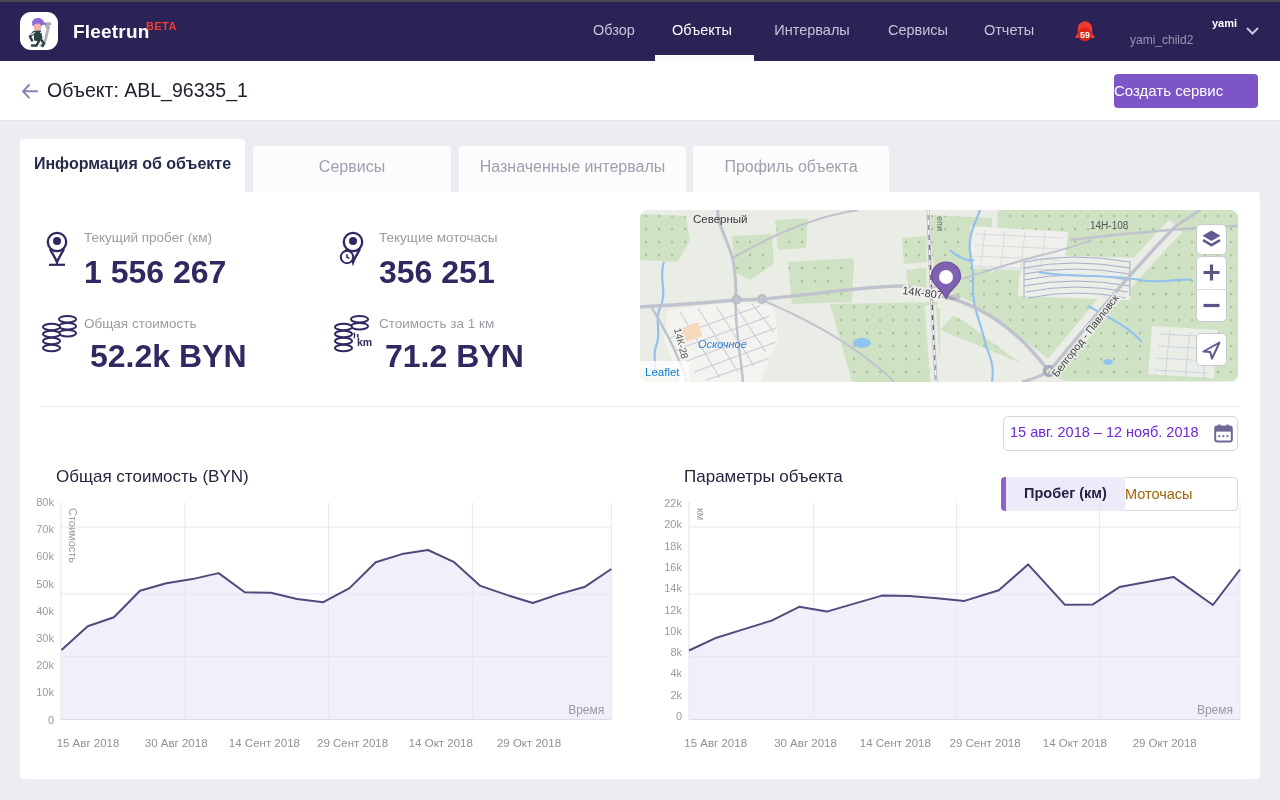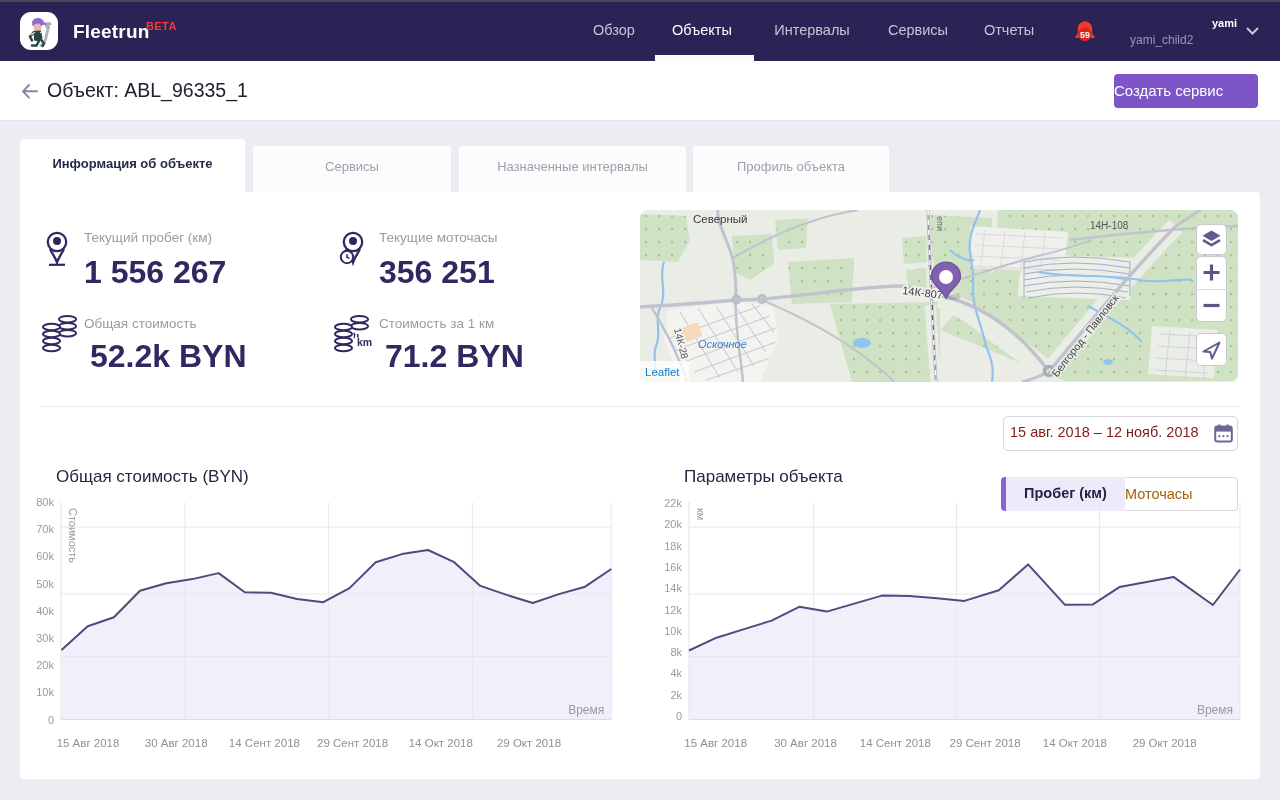--- a/index.html
+++ b/index.html
@@ -14,34 +14,34 @@
 .navitem.active{color:#fff}
 #navind{left:655px;top:55px;width:99px;height:6px;background:#fafafa}
 #bellwrap{left:1072px;top:19px;width:26px;height:26px}
 #uname{left:1130px;top:18px;width:107px;line-height:1;text-align:right;color:#fff;font-size:11px;font-weight:700}
 #uchild{left:1130px;top:34px;width:107px;line-height:1;text-align:left;color:#9a96b5;font-size:12px}
 
 #header{left:0;top:61px;width:1280px;height:60px;background:#fff;border-bottom:1px solid #e3e3ea}
 #htitle{left:47px;top:80.5px;font-size:19.5px;line-height:1;color:#20202e}
 #createbtn{left:1114px;top:74px;width:144px;height:34px;background:#7d55c7;border-radius:4px;color:#fff;font-size:15px;text-align:left;line-height:34px}
 
-.tab{font-size:13px;text-align:center;border-radius:4px 4px 0 0}
+.tab{font-size:16px;text-align:center;border-radius:4px 4px 0 0}
 #tab1{left:20px;top:139px;width:225px;height:53px;background:#fff;color:#232b49;font-weight:700;line-height:50px}
 .tabi{top:145px;height:47px;background:#fcfcfd;color:#9da1ae;line-height:42px;border:1px solid #ececf0;border-bottom:none}
 #tab2{left:252px;width:200px}
 #tab3{left:458px;width:229px}
 #tab4{left:692px;width:198px}
 
 #card{left:20px;top:192px;width:1240px;height:587px;background:#fff;border-radius:0 4px 4px 4px}
 .slabel{font-size:13.5px;line-height:1;color:#9b9ba3}
 .sval{font-weight:700;color:#2e2960}
 #divider{left:40px;top:406px;width:1200px;height:1px;background:#eaeaef}
 
 #datebox{left:1003px;top:416px;width:235px;height:35px;border:1px solid #d7d7e1;border-radius:5px;background:#fff}
-#datetext{left:1010px;top:425px;font-size:14.5px;line-height:1;color:#7f1d1d}
+#datetext{left:1010px;top:425px;font-size:14.5px;line-height:1;color:#6d28d9}
 
 #tgl{left:1001px;top:477px;width:237px;height:48px}
 #tglA{left:0;top:0;width:124px;height:34px;background:#efeafa;border-radius:4px 0 0 4px;overflow:hidden}
 #tglAbar{left:0;top:0;width:5px;height:34px;background:#8e63cc}
 #tglAtext{left:5px;top:0;width:119px;text-align:center;line-height:33px;font-size:14.5px;font-weight:700;color:#232346}
 #tglB{left:124px;top:0;width:113px;height:34px;background:#fff;border:1px solid #d9d9e0;border-left:none;border-radius:0 4px 4px 0;text-align:left;line-height:32px;font-size:14.5px;color:#a16207}
 
 .mapbtn{background:#fff;border:1px solid #c9c9cf;border-radius:5px}
 </style></head>
 <body>

